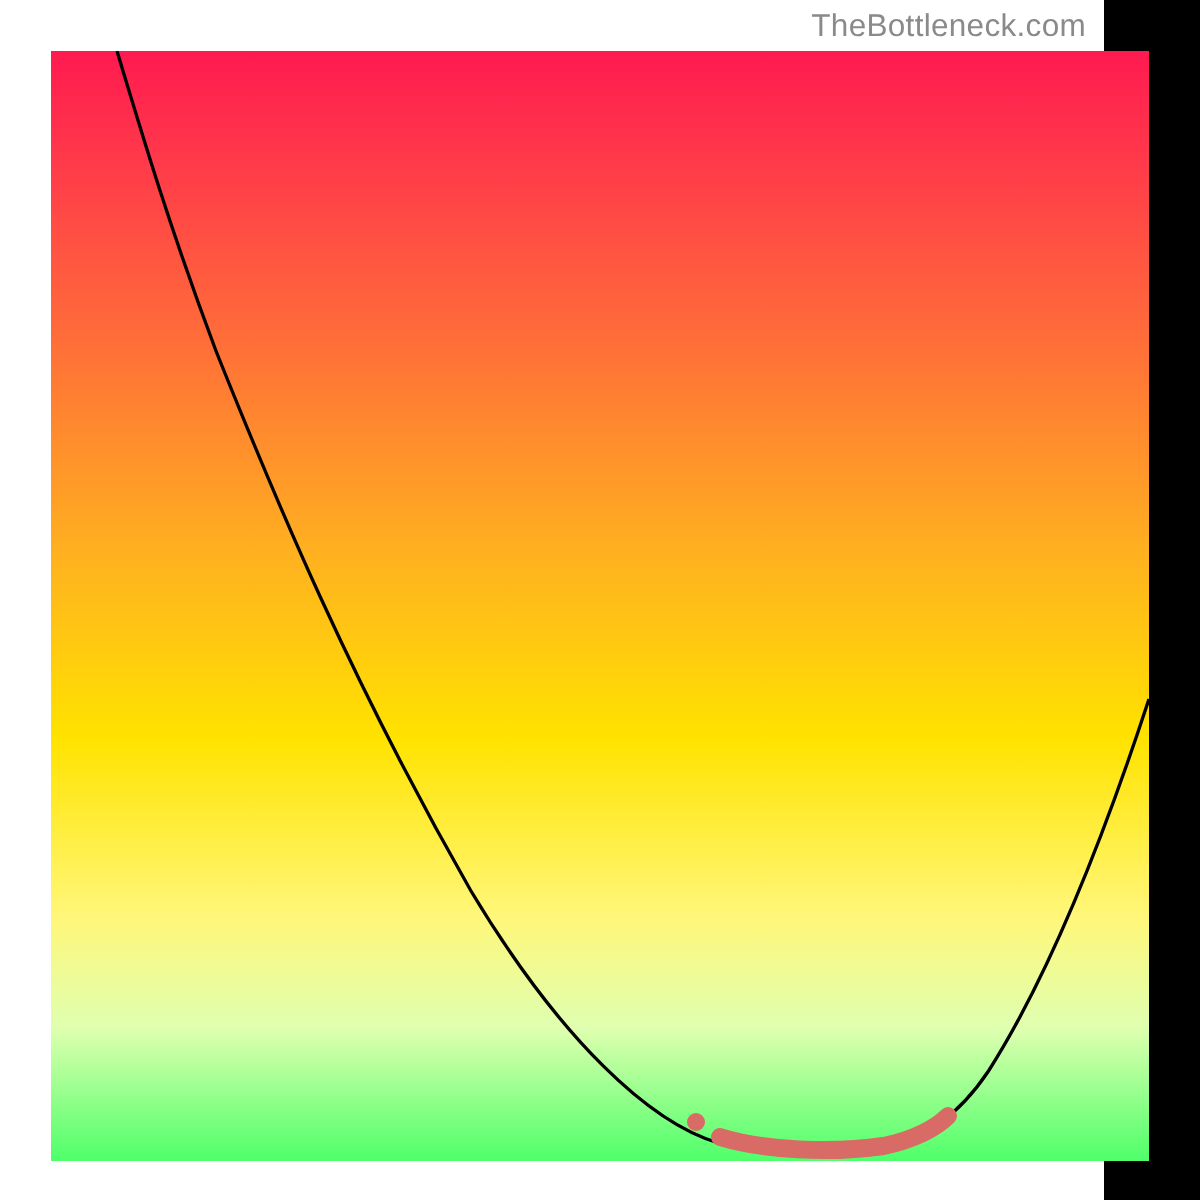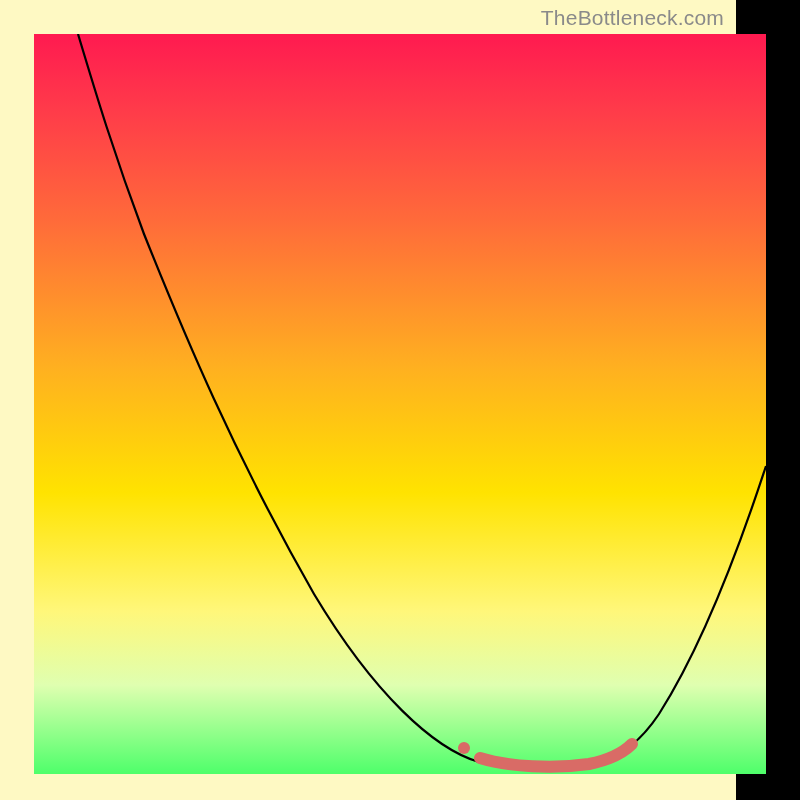--- a/index.html
+++ b/index.html
@@ -8,21 +8,21 @@
     width: 800px;
     height: 800px;
     background: #000;
     overflow: hidden;
     font-family: Arial, Helvetica, sans-serif;
   }
   .frame {
     position: relative;
     width: 736px;
     height: 800px;
-    background: #fef9c3;
+    background: #ffffff;
   }
   .plot-area {
     position: absolute;
     left: 34px;
     top: 34px;
     width: 732px;
     height: 740px;
     
     background: linear-gradient(to bottom,
       #ff1a50 0%,

